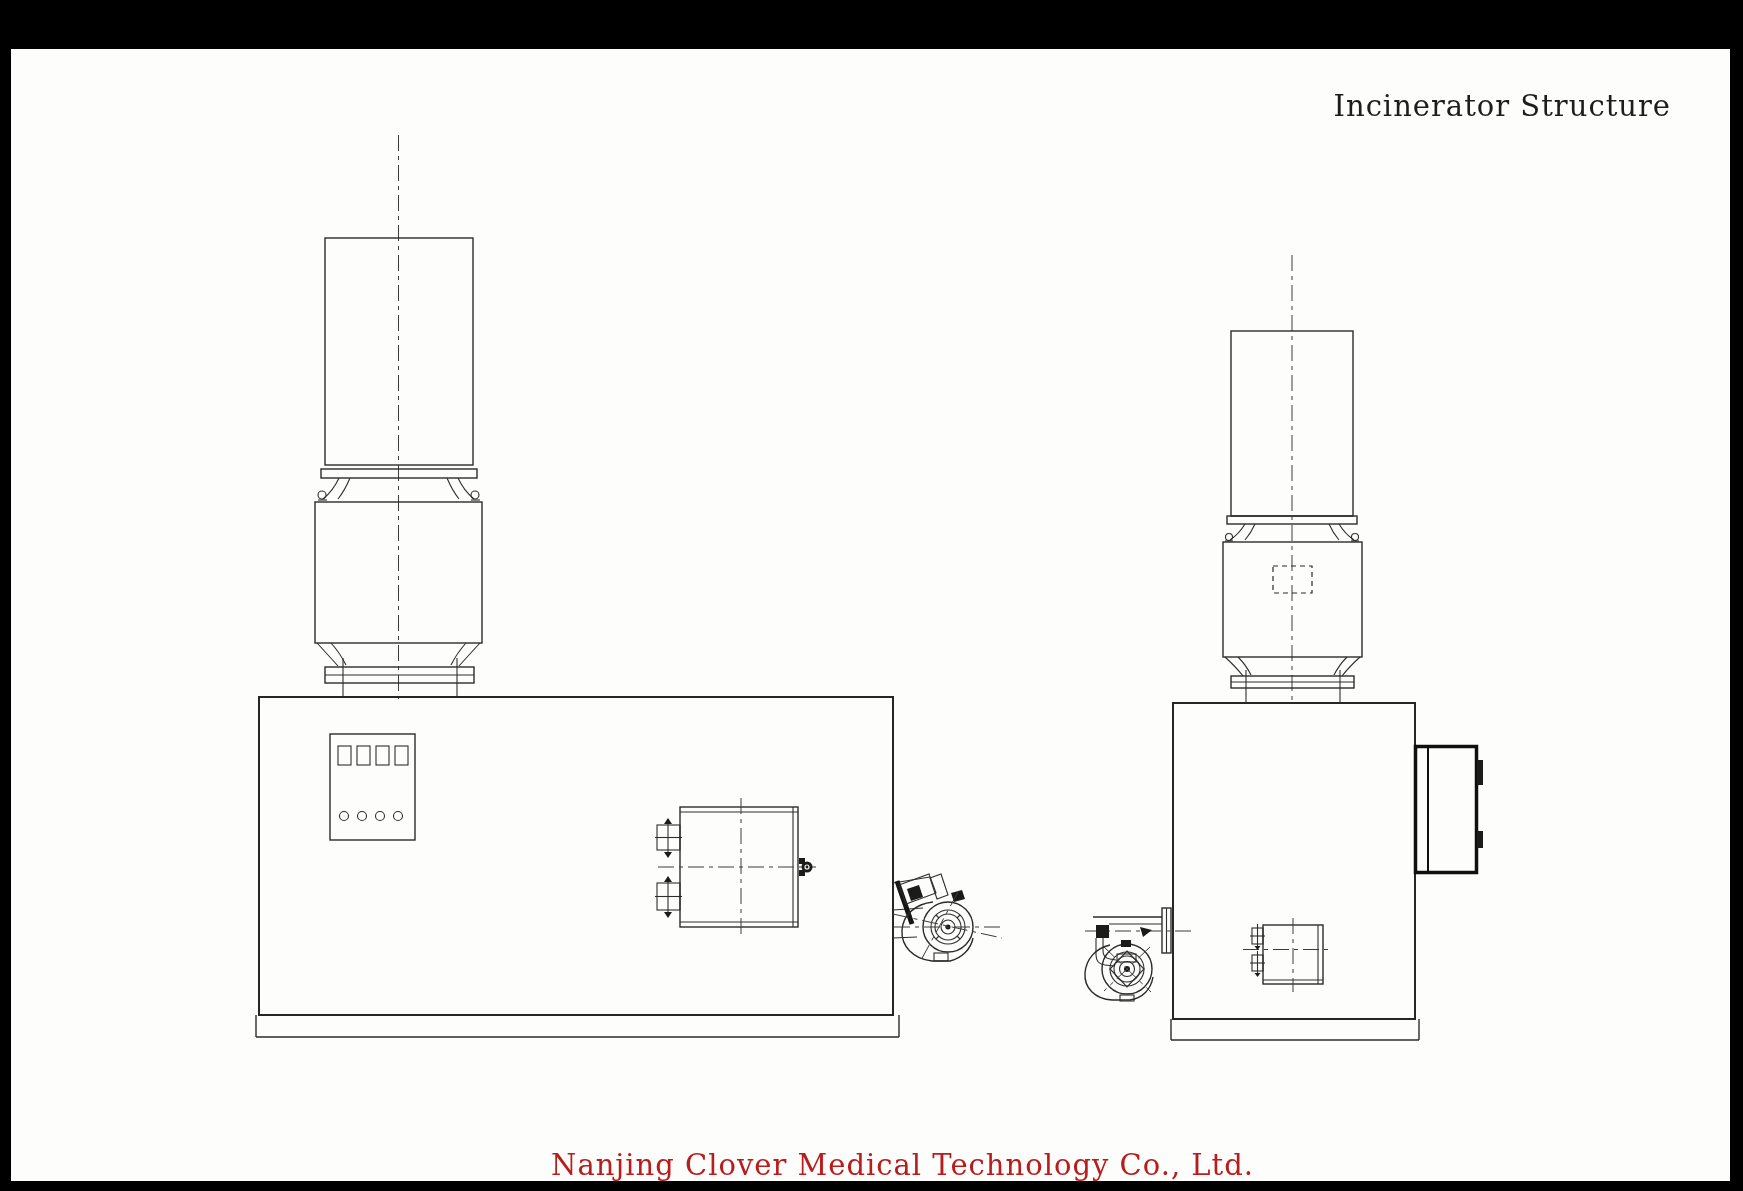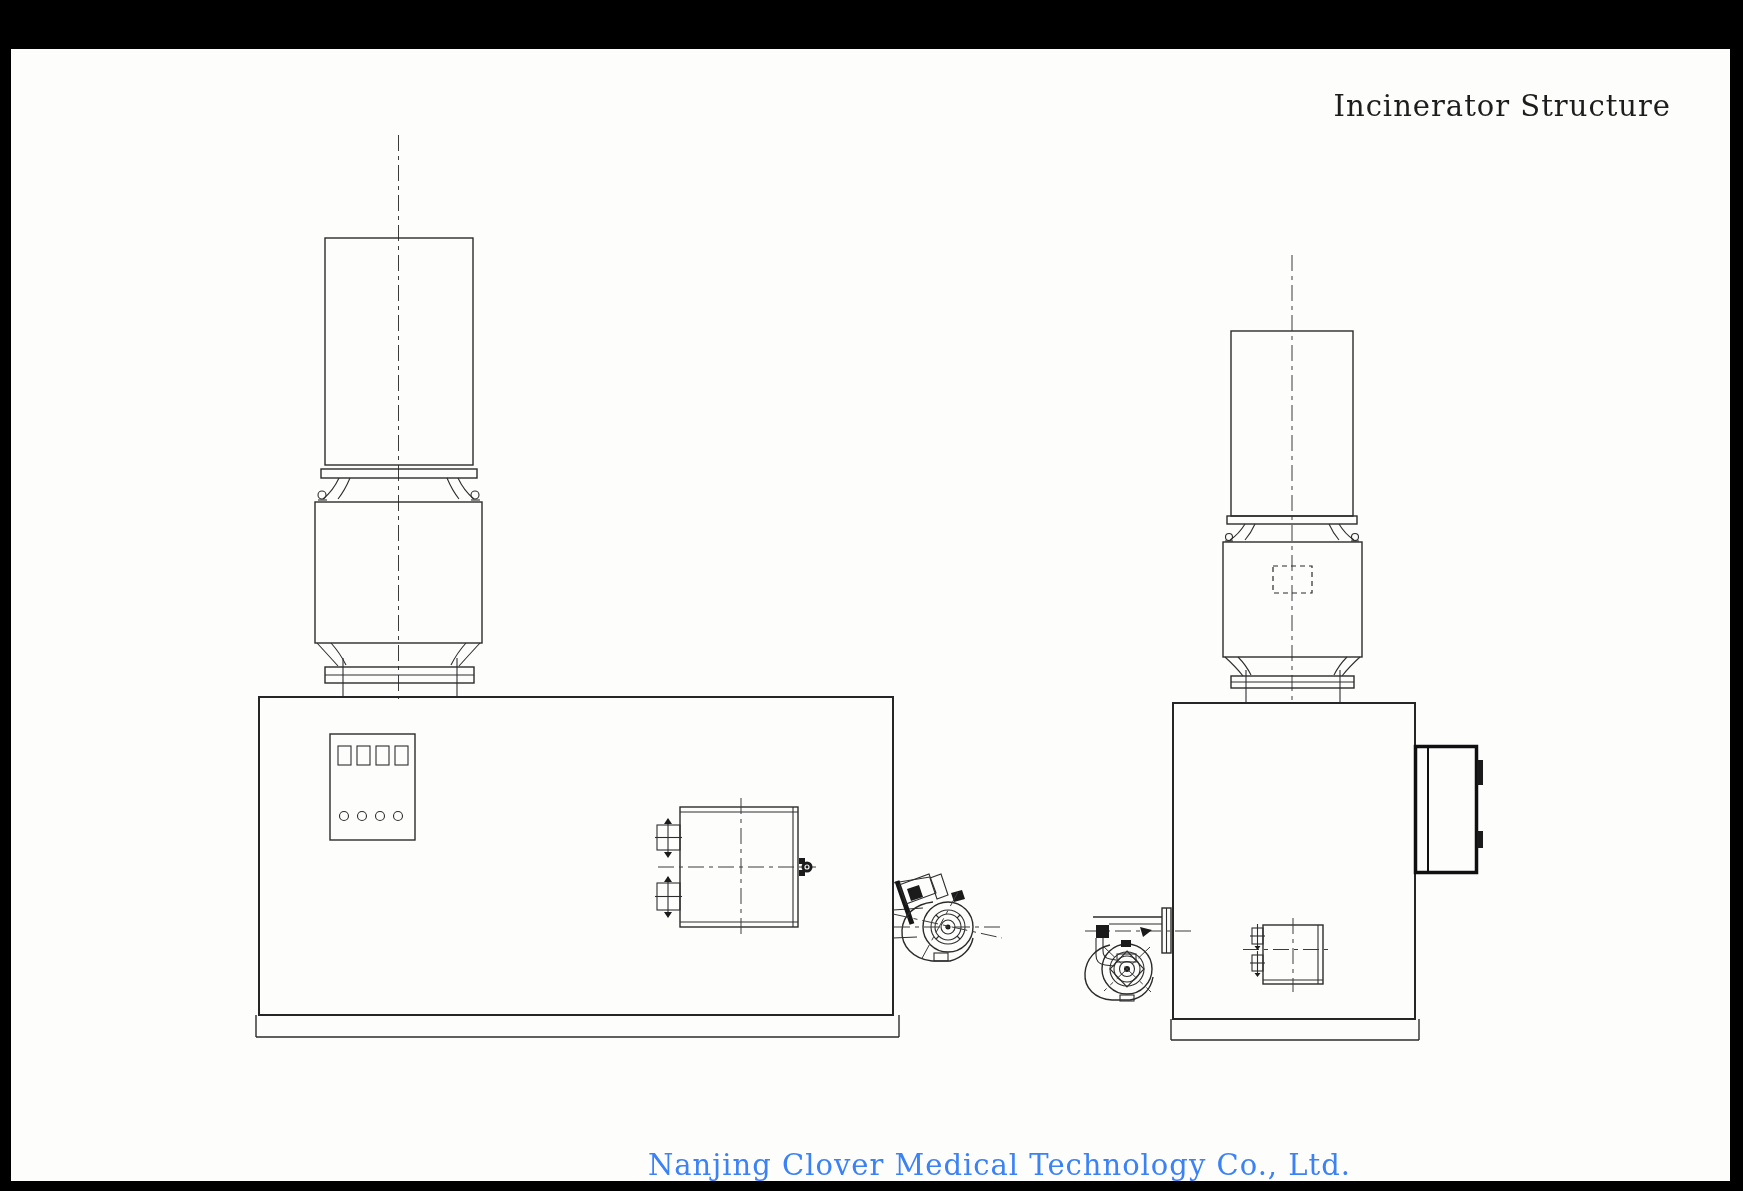--- a/index.html
+++ b/index.html
@@ -10,22 +10,22 @@
   .canvas{
     position:absolute;left:11px;top:9px;right:13px;bottom:10px;
     background:#fdfdfc;
     margin-top:40px;
   }
   .page-title{
     position:absolute;top:40px;right:59px;
     font-size:29px;letter-spacing:1px;color:#1d1d1d;white-space:nowrap;
   }
   .company-name{
-    position:absolute;top:1099px;left:540px;width:800px;text-align:right;
-    font-size:29px;letter-spacing:1px;color:#3b82f6;white-space:nowrap;
+    position:absolute;top:1099px;left:540px;width:800px;text-align:left;
+    font-size:29px;letter-spacing:1px;color:#b91c1c;white-space:nowrap;
   }
   svg{position:absolute;left:0;top:0;}
   .ln{fill:none;stroke:#2b2b2b;stroke-width:1.4;}
   .ln2{fill:none;stroke:#262626;stroke-width:2;}
   .thin{fill:none;stroke:#2e2e2e;stroke-width:1.1;}
   .cl{fill:none;stroke:#3c3c3c;stroke-width:1;stroke-dasharray:16 5 4 5;}
   .dash{fill:none;stroke:#2b2b2b;stroke-width:1.2;stroke-dasharray:5 4;}
   .dk{fill:#1b1b1b;stroke:none;}
   .thk{fill:none;stroke:#101010;stroke-width:3.5;}
 </style>

